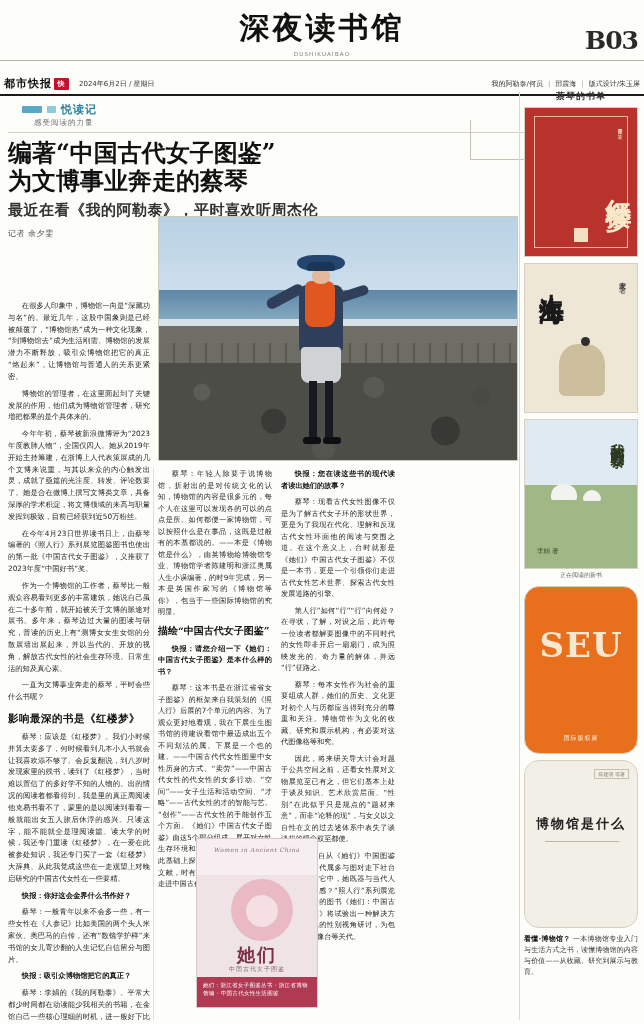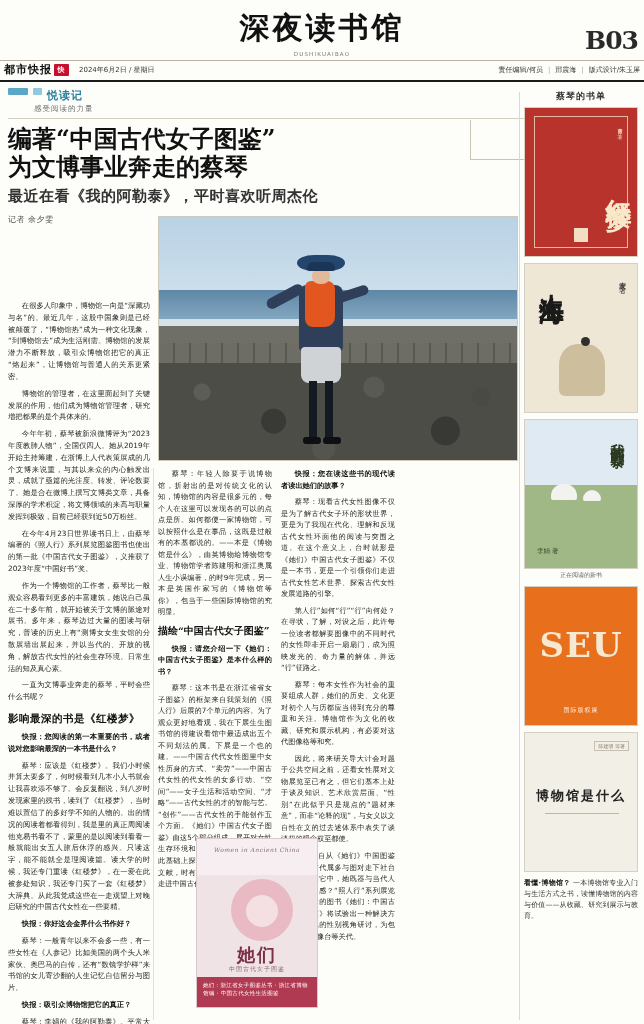--- a/index.html
+++ b/index.html
@@ -34,39 +34,39 @@
     font-family:"DejaVu Serif","Liberation Serif",serif;
     font-size:25px; font-weight:bold; letter-spacing:-1px;
     color:#2a2a2a;
   }
   .mh-rule { border-top:1px solid #b9b3a6; margin:3px 0 0 0; }
 
   
   .infobar {
     display:flex; align-items:center; gap:0;
     border-bottom:2px solid #1b1b1b;
-    padding:2px 4px 3px 4px;
+    padding:16px 4px 3px 4px;
     font-size:7px; color:#333;
   }
   .infobar .logo {
     display:flex; align-items:center; gap:2px;
     font-family:"DejaVu Serif","Liberation Serif",serif;
     font-weight:bold; font-size:11px; letter-spacing:1px; color:#111;
   }
   .infobar .logo .badge {
     display:inline-block; width:15px; height:12px; background:#c8102e;
     color:#fff; font-size:7px; line-height:12px; text-align:center;
     border-radius:1px; font-weight:bold;
   }
   .infobar .sep { color:#aaa; padding:0 5px; }
   .infobar .date { margin-left:10px; }
   .infobar .credits { margin-left:auto; display:flex; align-items:center; }
 
   
-  .coltag { display:flex; gap:5px; padding:6px 8px 0 8px; }
+  .coltag { display:flex; align-items:center; gap:5px; padding:6px 8px 0 22px; }
   .coltag .bar1 { width:20px; height:7px; background:#5aa7c7; border-radius:1px; }
   .coltag .bar2 { width:9px; height:7px; background:#8fc9dd; border-radius:1px; }
   .coltag .t {
     font-family:"DejaVu Serif","Liberation Serif",serif;
     font-size:11px; font-weight:bold; color:#2d7fa0; letter-spacing:1px;
   }
   .coltag-sub {
     padding-left:34px; font-size:7.5px; color:#6f6f6f; letter-spacing:1px;
     margin-top:1px;
   }
@@ -198,21 +198,21 @@
     position:absolute; left:524px; top:90px; width:114px;
   }
   .sb-title {
     font-family:"DejaVu Serif","Liberation Serif",serif;
     font-size:9px; font-weight:bold; color:#333; text-align:center;
     letter-spacing:1px; margin-bottom:4px;
   }
   .sb-item { margin-bottom:6px; }
   .cover { width:114px; height:150px; position:relative; overflow:hidden;
     border:1px solid #d6d0c4; }
-  .cover.small { height:140px; }
+  .cover.small { height:168px;border-radius:15px; }
   .cv-cap { font-size:6px; color:#666; text-align:center; margin-top:2px; }
 
   
   .c1 { background:#b8332c; }
   .c1 .inner { position:absolute; left:9px; top:8px; right:9px; bottom:8px;
     border:1px solid #e4b9a4; }
   .c1 .t { position:absolute; left:0; top:26px; width:100%; text-align:center;
     font-family:"DejaVu Serif","Liberation Serif",serif;
     font-size:26px; font-weight:bold; color:#f6e8c8;
     writing-mode:vertical-rl; height:100px; left:50%; transform:translateX(-50%);
@@ -299,21 +299,21 @@
     <div class="mh-rule"></div>
   </div>
 
   <div class="infobar">
     <span class="logo">
       <span>都市快报</span>
       <span class="badge">快</span>
     </span>
     <span class="date">2024年6月2日 / 星期日</span>
     <span class="credits">
-      <span>责任编辑/何员</span>
+      <span>我的阿勒泰/何员</span>
       <span class="sep">|</span>
       <span>邢震海</span>
       <span class="sep">|</span>
       <span>版式设计/朱玉屏</span>
     </span>
   </div>
 
   <div class="coltag">
     <span class="bar1"></span>
     <span class="bar2"></span>
@@ -362,21 +362,20 @@
   <div class="leftcol">
     <p>在很多人印象中，博物馆一向是“深藏功与名”的。最近几年，这股中国象则是已经被颠覆了，“博物馆热”成为一种文化现象，“到博物馆去”成为生活刚需。博物馆的发展潜力不断释放，吸引众博物馆把它的真正“烙起来”，让博物馆与普通人的关系更紧密。</p>
     <p>博物馆的管理者，在这里面起到了关键发展的作用，他们成为博物馆管理者，研究增把都果的是个具体来的。</p>
     <p>今年年初，蔡琴被新浪微博评为“2023年度教肺人物”，全国仅四人。她从2019年开始主持筹建，在浙博上人代表策展成的几个文博来说重，与其以来众的内心触发出灵，成就了亟篇的光注度、转发、评论数要了。她是合在微博上撰写文博类文章，具备深厚的学术积淀，将文博领域的来高与职量发挥到极致，目前已经获到近50万粉丝。</p>
     <p>在今年4月23日世界读书日上，由蔡琴编著的《照人行》系列展览图鉴图书也使出的第一批《中国古代女子图鉴》，义推获了2023年度“中国好书”奖。</p>
     <p>作为一个博物馆的工作者，蔡琴比一般观众容易看到更多的丰富建筑，她说自己虽在二十多年前，就开始被关于文博的脈途对展书。多年来，蔡琴边过大量的图读与研究，普读的历史上有“测博女女生女馆的分散展墙出展起来，并以当代的、开放的视角，解放古代女性的社会生存环境。日常生活的知及真心素。</p>
     <p>一直为文博事业奔走的蔡琴，平时会些什么书呢？</p>
 
     <div class="sect-h">影响最深的书是《红楼梦》</div>
 
-    <p class="q-lead">快报：您阅读的第一本重要的书，或者说对您影响最深的一本书是什么？</p>
     <p>蔡琴：应该是《红楼梦》。我们小时候并算太要多了，何时候看到几本小人书就会让我喜欢添不够了。会反复翻说，到八岁时发现家里的残书，读到了《红楼梦》，当时难以置信了的多好学不知的人物的。出的情况的阅读着都看得到，我是里的真正周阅读他克易书看不了，蒙里的是以阅读到看看一般就能出女五人旅后休浮的感兴。只读这字，能不能就全是理阅读篇。读大学的时候，我还专门重读《红楼梦》，在一爱在此被参处知识，我还专门买了一套《红楼梦》大辞典。从此我觉成这些在一走观望上对晚启研究的中国古代女性在一些要精。</p>
     <p class="q-lead">快报：你好这会金界什么书作好？</p>
     <p>蔡琴：一般青年以来不会多一些，有一些女性在《人参记》比如美国的两个头人米家伙、奥巴马的自传，还有“数镜学护样”来书馆的女儿寄沙翻的人生记忆自信留分与图片。</p>
     <p class="q-lead">快报：吸引众博物馆把它的真正？</p>
     <p>蔡琴：李娟的《我的阿勒泰》。平常大都少时间都在动读能少我相关的书籍，在金馆自己一些核心理细的时机，进一般好下比较高门、有一些业适能他的书，比如之前读了麦家的《人生海海》，最近读的是《我的阿勒泰》。这个图听来不得是，规如的谈到，但一生生来新不管也不会要让自己在家明显是很轻的。同步出身一样，我们只导生活的一点，是看要一段轻松阅读的。</p>
 
   </div>
 
   <div class="midcols">
     <div class="c">

